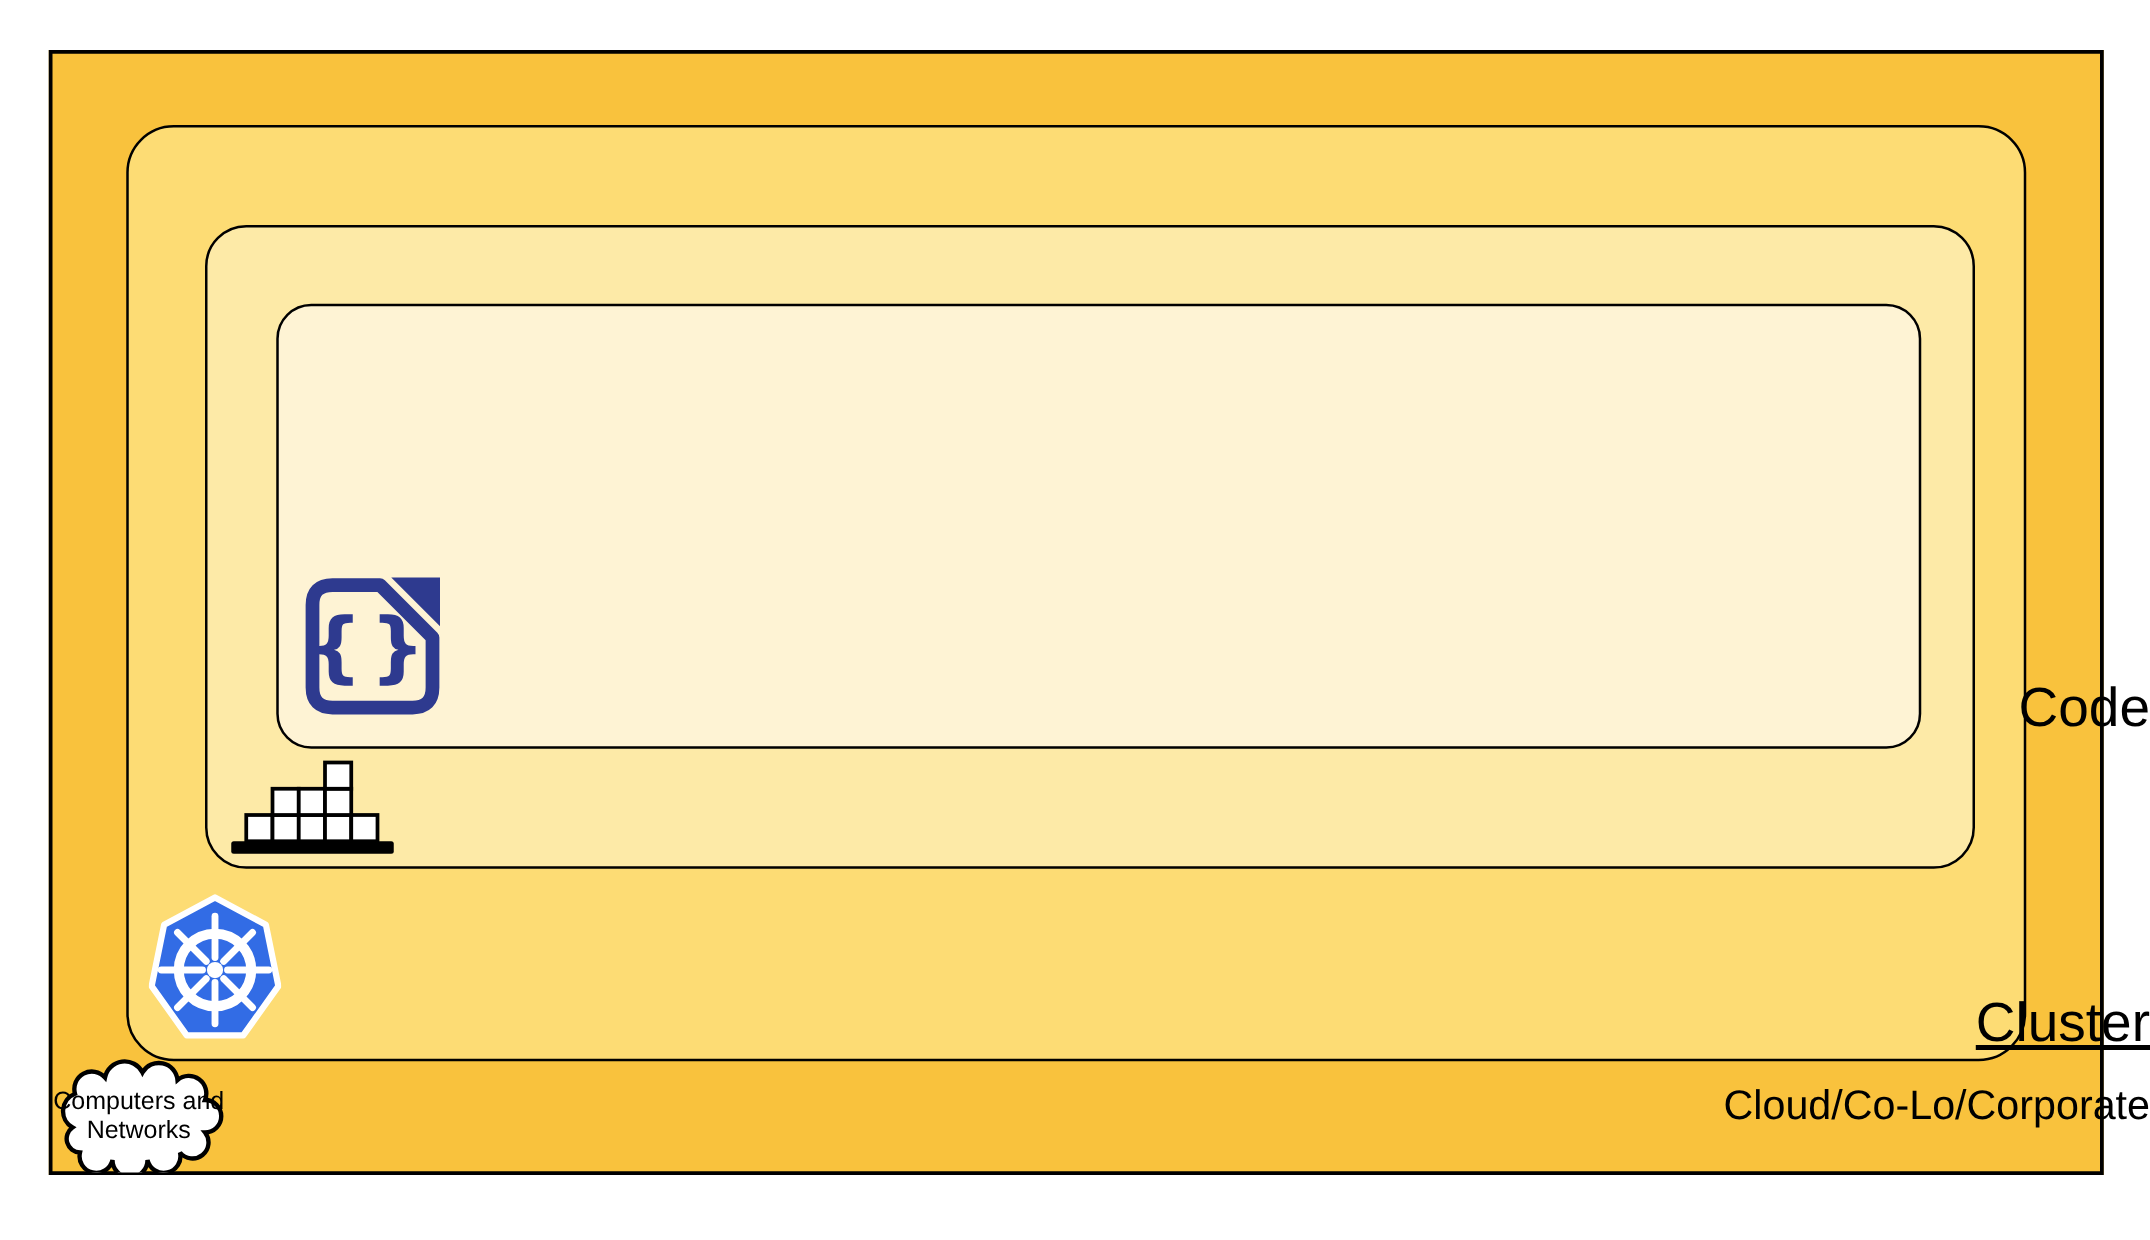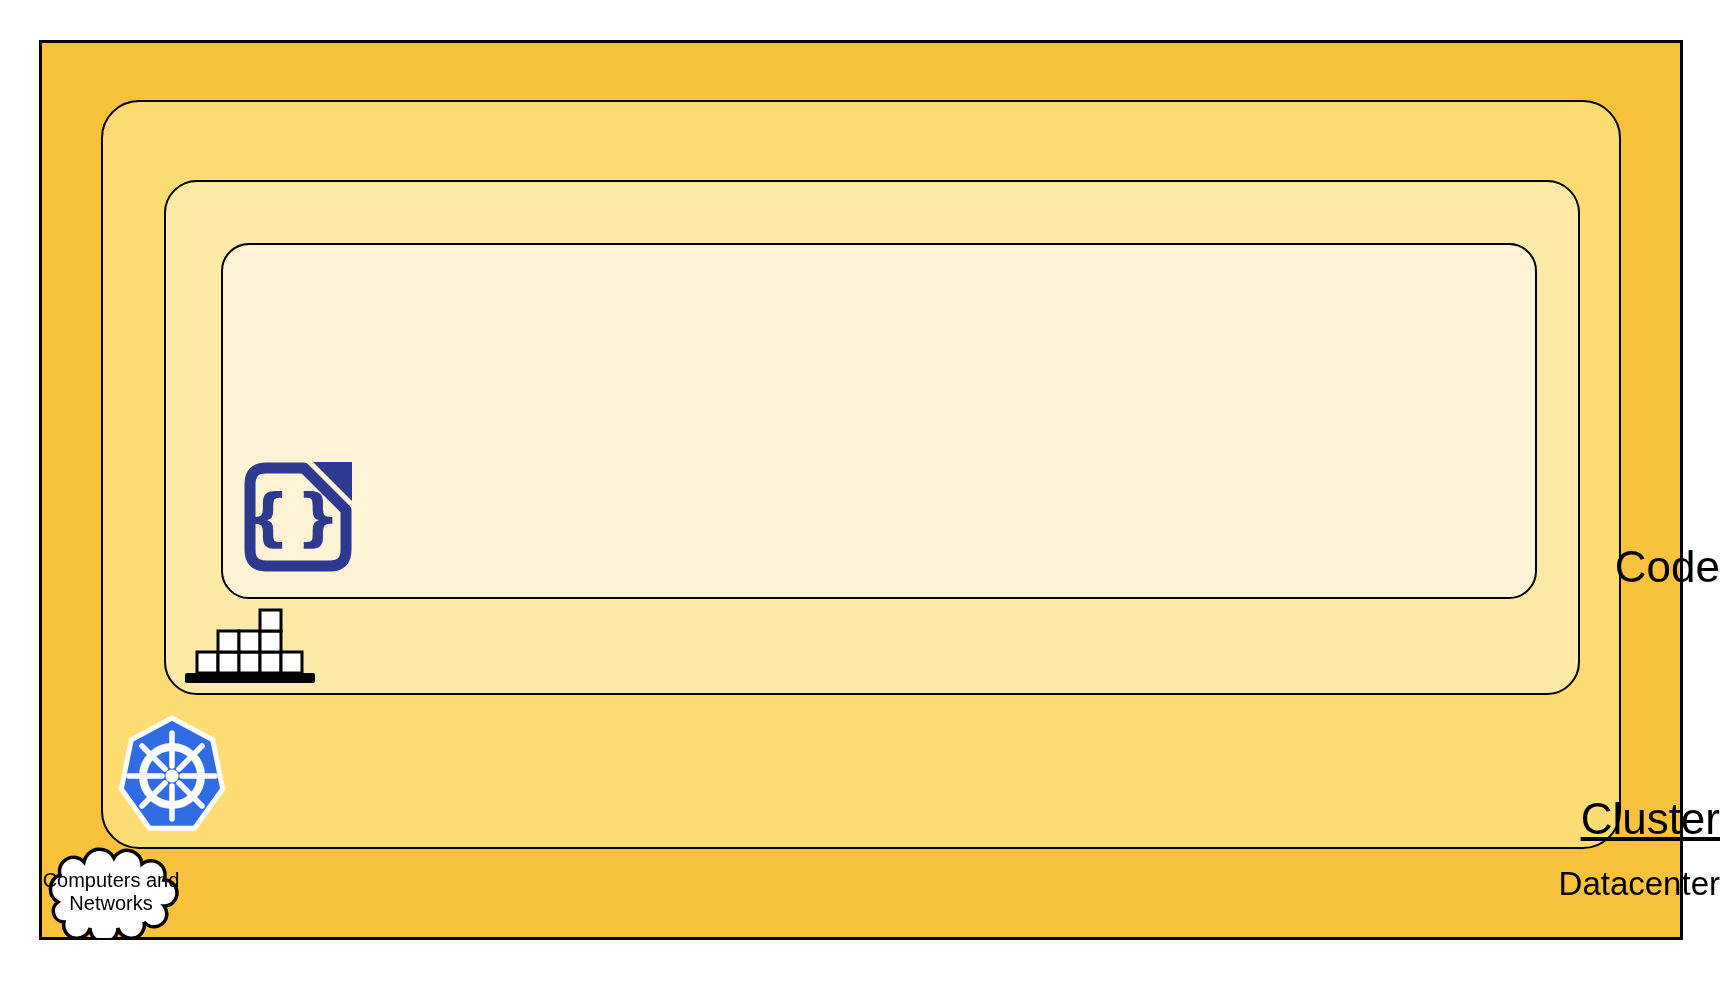--- a/index.html
+++ b/index.html
@@ -104,16 +104,16 @@
              A 13 13 0 0 1 50 82
              A 12 12 0 0 1 24 76
              A 11 11 0 0 1 18 56 Z" fill="#ffffff" stroke="#000" stroke-width="3.5"></path>
     <text x="71" y="41" text-anchor="middle" font-size="20" fill="#000" font-family="Liberation Sans, sans-serif">Computers and</text>
     <text x="71" y="64" text-anchor="middle" font-size="20" fill="#000" font-family="Liberation Sans, sans-serif">Networks</text>
   </svg>
 
   <div class="layer-label label-code">Code</div>
   <div class="layer-label label-cluster">Cluster</div>
   <div class="layer-label label-datacenter">
-    <div>Datacenter</div>
+    <div>Cloud/Co-Lo/Corporate</div>
   </div>
 
 </div>
 
 </body></html>

